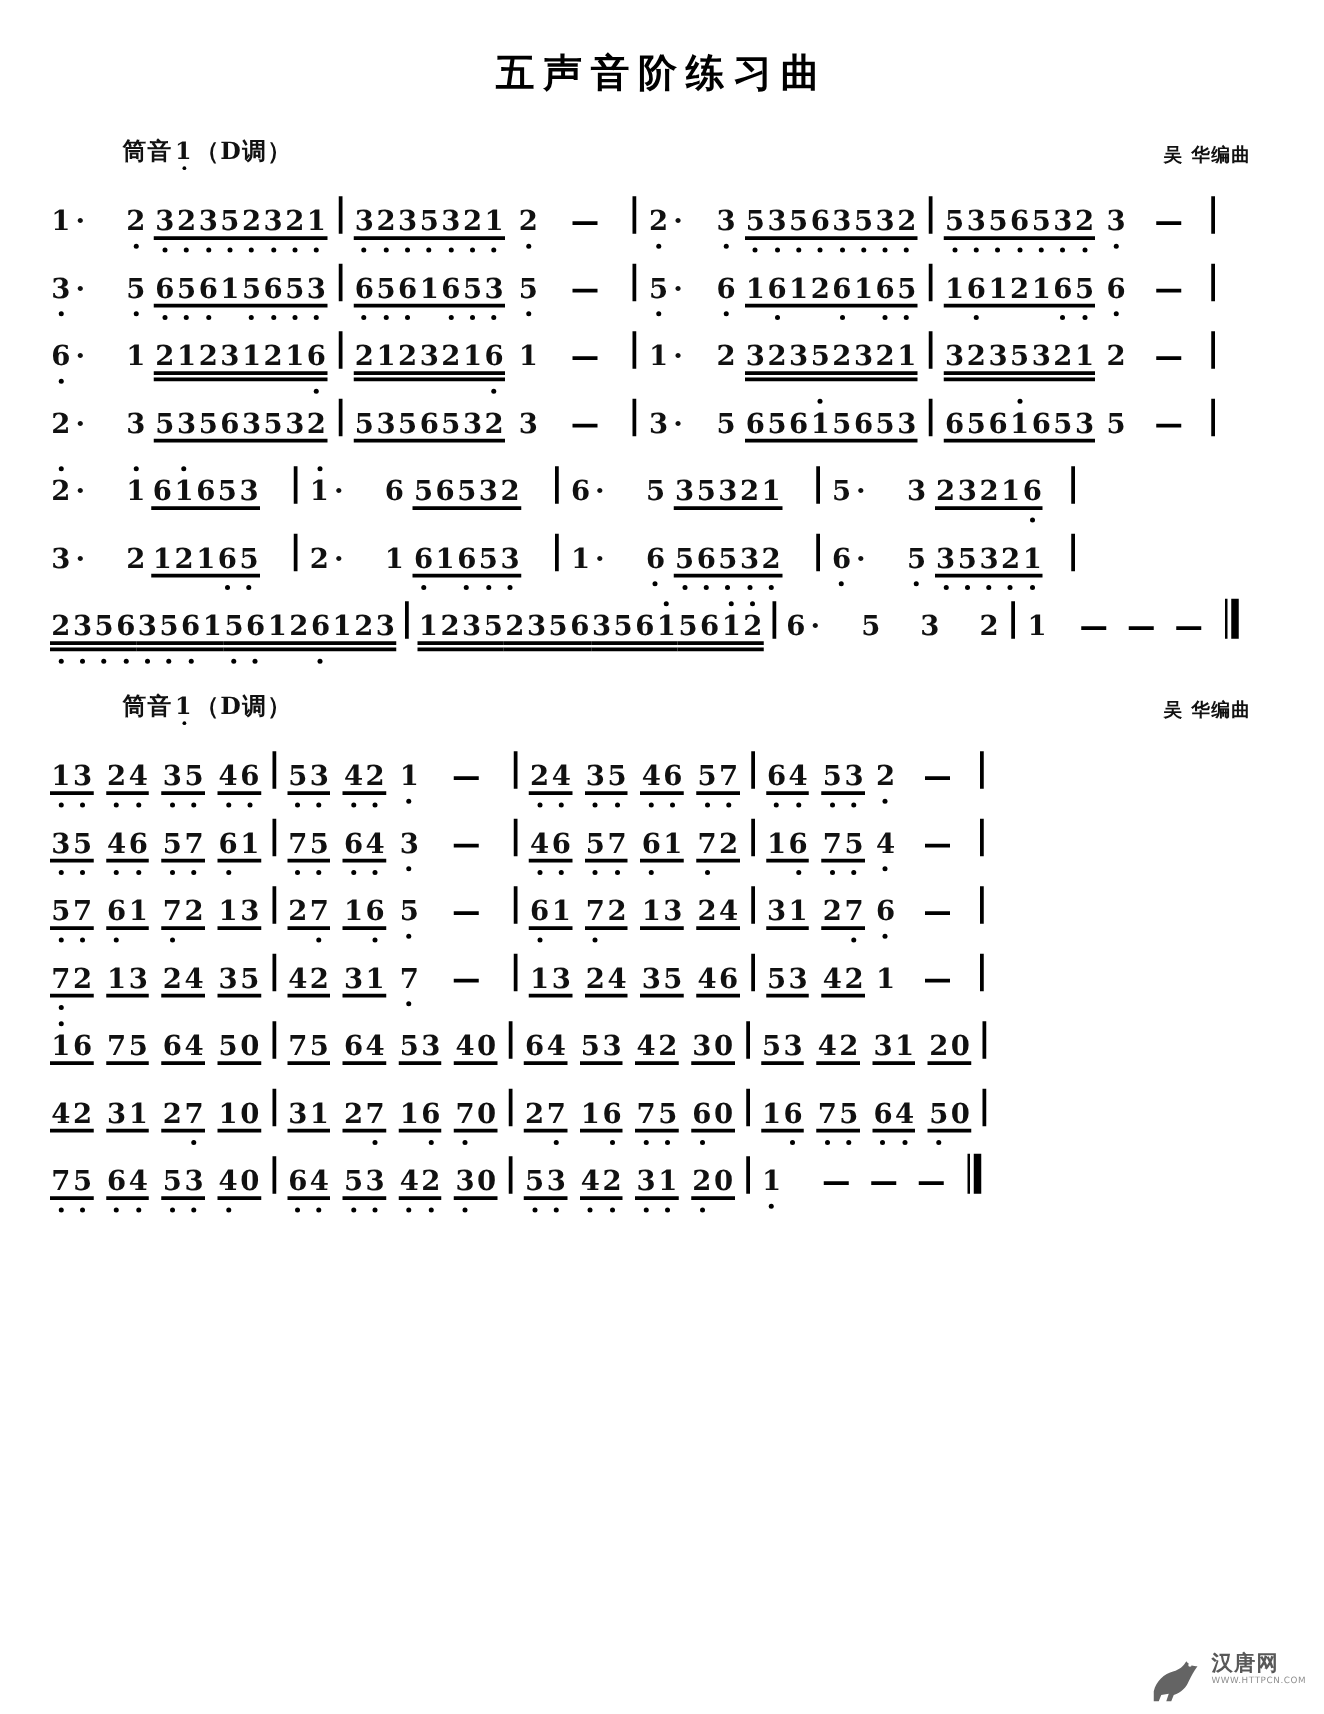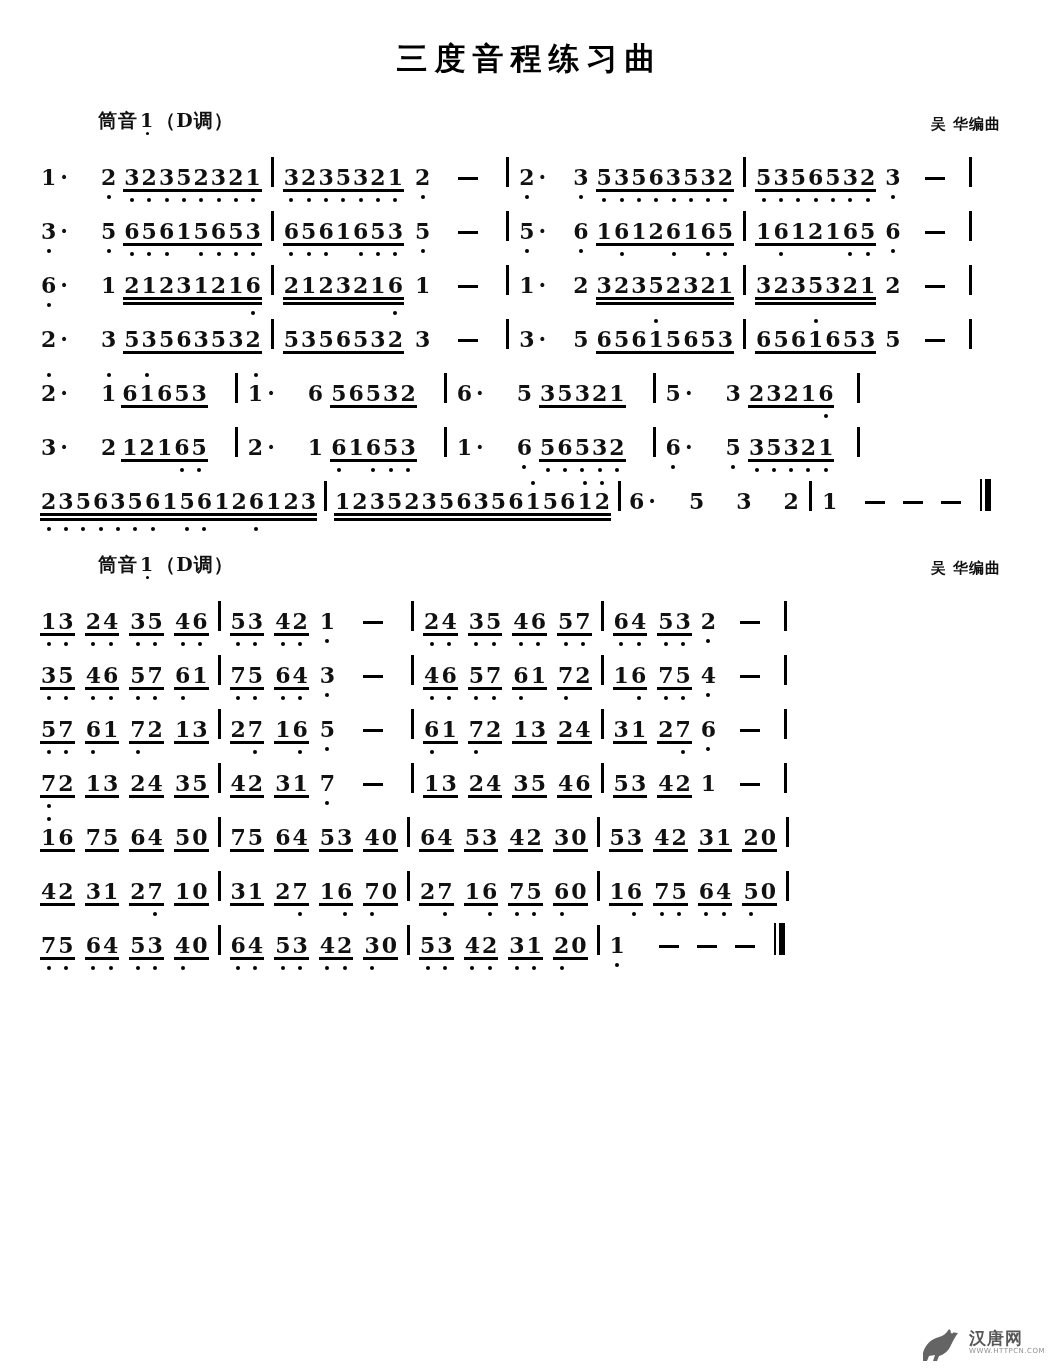--- a/index.html
+++ b/index.html
@@ -129,39 +129,39 @@
   .endbar{
     display:inline-flex;align-items:flex-end;margin:0 2px 1px 10px;
   }
   .endbar i{display:inline-block;background:#000;height:32px;}
   .endbar i.a{width:2px;}
   .endbar i.b{width:6px;margin-left:3px;}
 
   
   .watermark{
     position:absolute;right:14px;bottom:8px;
-    display:flex;align-items:center;gap:6px;opacity:.85;
+    display:flex;align-items:flex-start;gap:6px;opacity:.85;
   }
   .wm-logo{
     width:46px;height:40px;
   }
   .wm-text{
     font-family:"DejaVu Sans", sans-serif;
     line-height:1.05;
   }
   .wm-text .t1{font-size:17px;font-weight:bold;color:#3b3b3b;letter-spacing:1px;}
   .wm-text .t2{font-size:7px;color:#7a7a7a;letter-spacing:.5px;}
 </style>
 </head>
 <body>
 
 <div class="page">
 
   <div>
-    <div class="song-title" id="piece1-title">三度音程练习曲</div>
+    <div class="song-title" id="piece1-title">五声音阶练习曲</div>
 
     <div class="score-header">
       <div class="key-sig">
         <span>筒音</span><span class="lownote">1</span><span>（D调）</span>
       </div>
       <div class="composer">吴  华编曲</div>
     </div>
 
     <div class="staff" id="piece1-staff">
         <div class="row" id="p1r1">

